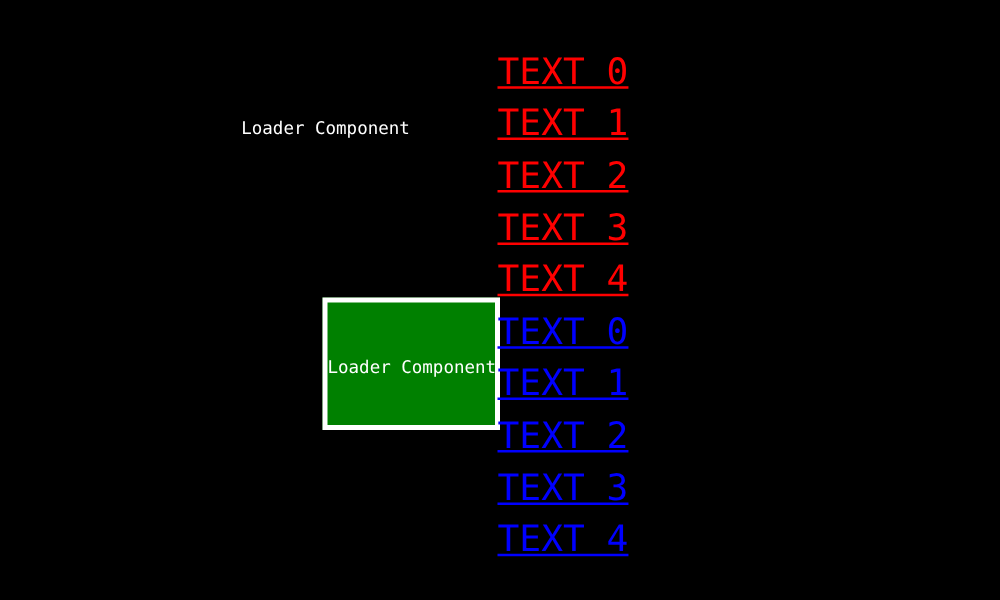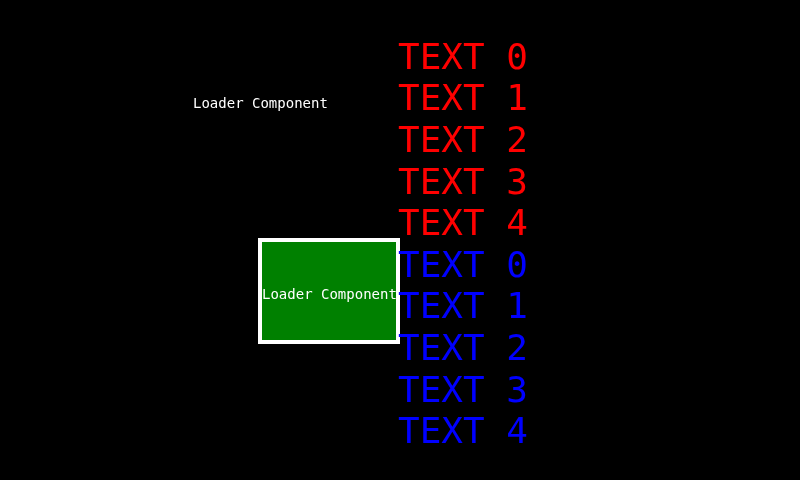--- a/index.html
+++ b/index.html
@@ -57,23 +57,24 @@
     width: 360px;
     display: flex;
     flex-direction: column;
   }
   .list-item {
     height: 41.6px;
     display: flex;
     align-items: center;
   }
   .list-item-label {
-    font-size: 36px;
+    font-size: 29px;
     line-height: 32px;
     white-space: pre;
+    text-decoration: underline;
   }
 </style>
 </head>
 <body>
 
 <div class="screen">
 
   <span class="standalone-label" style="color: rgb(255, 255, 255);">Loader Component</span>
 
   <div class="loader-box" style="background: rgb(0, 128, 0); border-color: rgb(255, 255, 255);">

